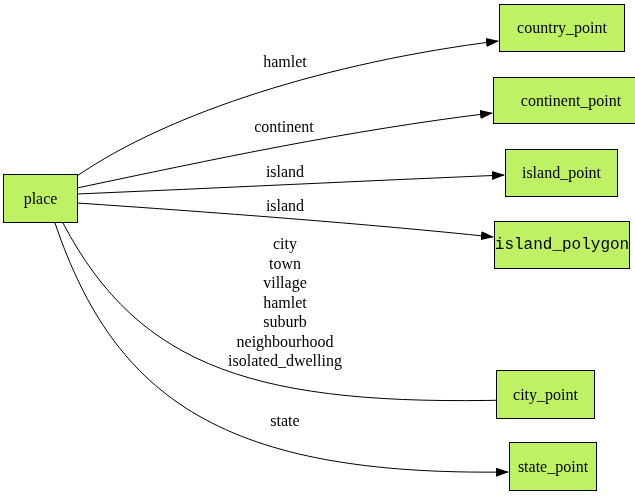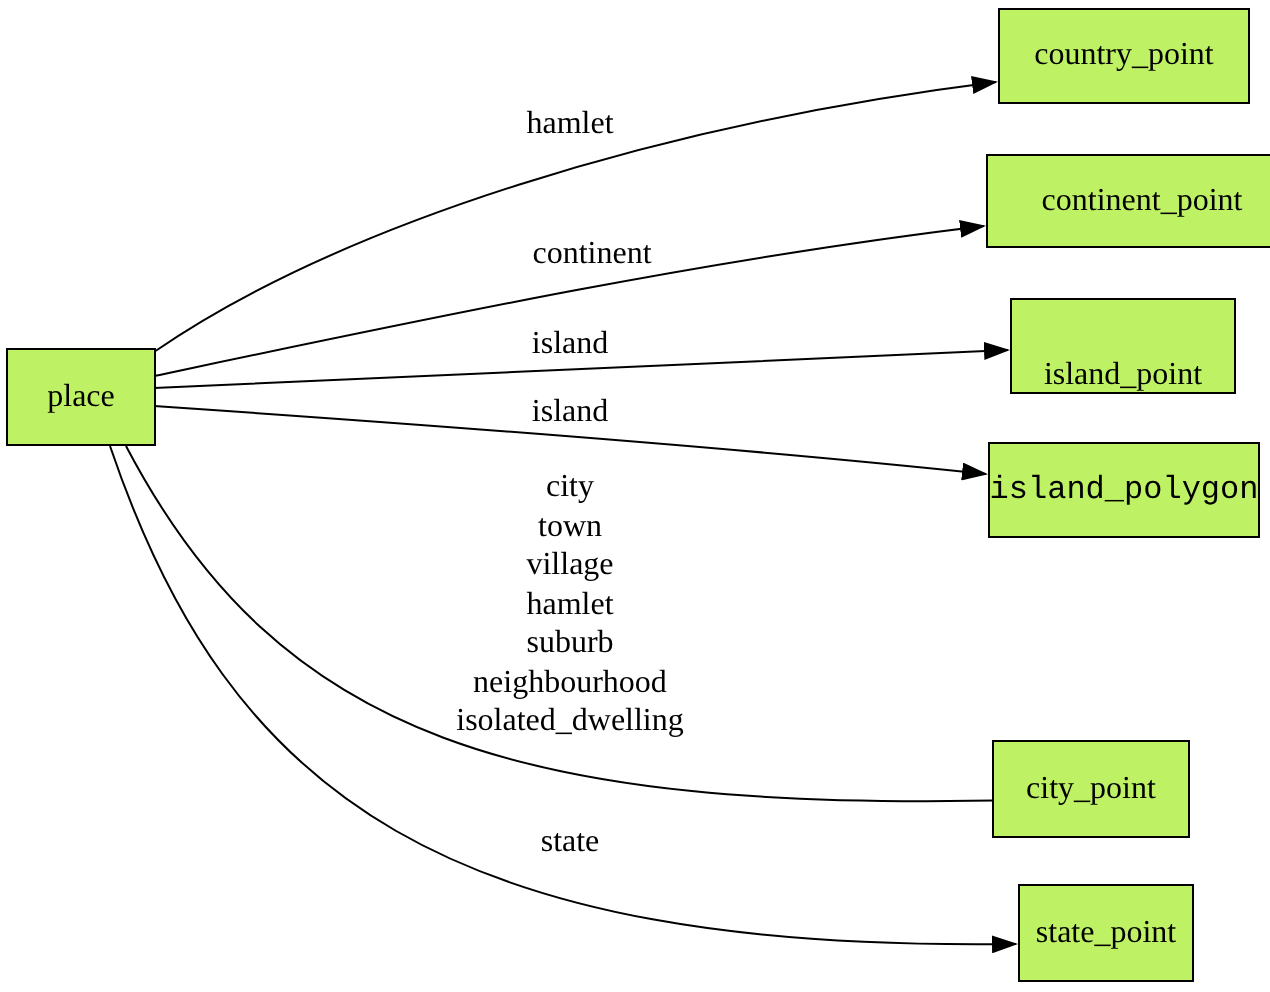--- a/index.html
+++ b/index.html
@@ -40,27 +40,27 @@
     transform: translate(-50%, -50%);
     font-size: 16px;
     line-height: 19.5px;
     text-align: center;
     white-space: pre-line;
   }
   
   .n-place          { left: 3px;   top: 174px; width: 75px;  height: 49px; }
   .n-country-point  { left: 499px; top: 4px;   width: 126px; height: 48px; }
   .n-continent-point{ left: 493px; top: 77px;  width: 156px; height: 47px; }
-  .n-island-point   { left: 505px; top: 149px; width: 113px; height: 48px; align-items: flex-end; }
+  .n-island-point   { left: 505px; top: 149px; width: 113px; height: 48px; }
   .n-island-polygon { left: 494px; top: 221px; width: 136px; height: 48px; font-family: Liberation Mono, monospace; }
   .n-city-point     { left: 496px; top: 370px; width: 99px;  height: 49px; }
   .n-state-point    { left: 509px; top: 442px; width: 88px; height: 49px; }
   
   .l-country   { left: 285px; top: 62px; }
-  .l-continent { left: 296px; top: 127px; }
+  .l-continent { left: 284px; top: 127px; }
   .l-island1   { left: 285px; top: 172px; }
   .l-island2   { left: 285px; top: 206px; }
   .l-city      { left: 285px; top: 302px; }
   .l-state     { left: 285px; top: 421px; }
 </style>
 </head>
 <body>
 
 <div class="canvas">
 

